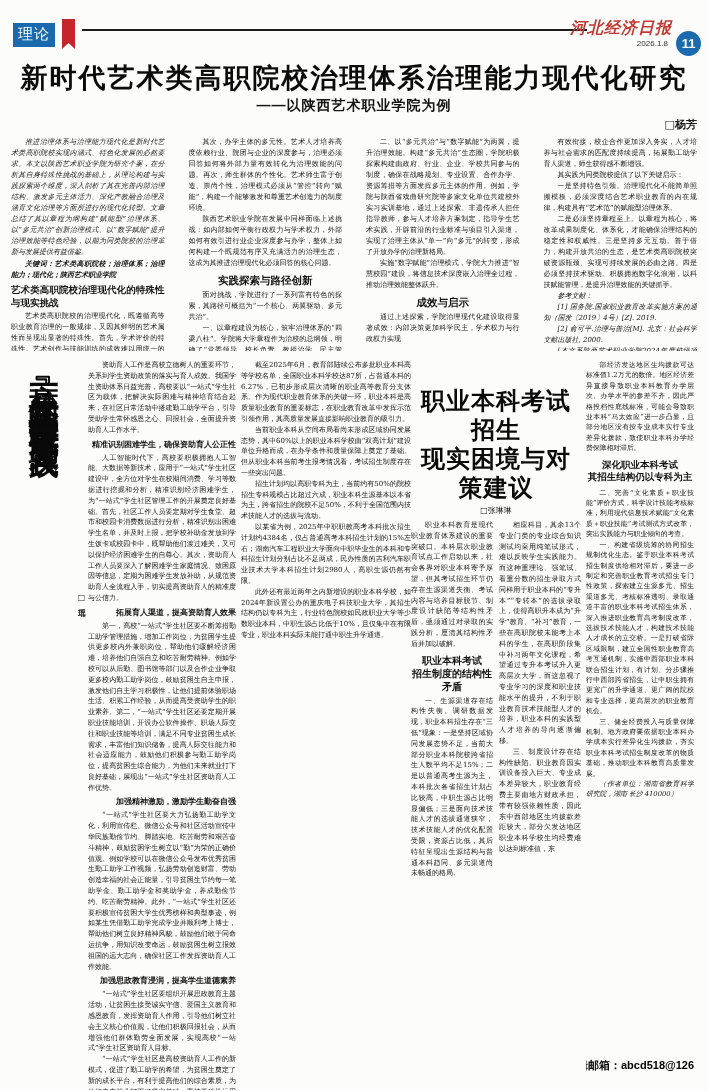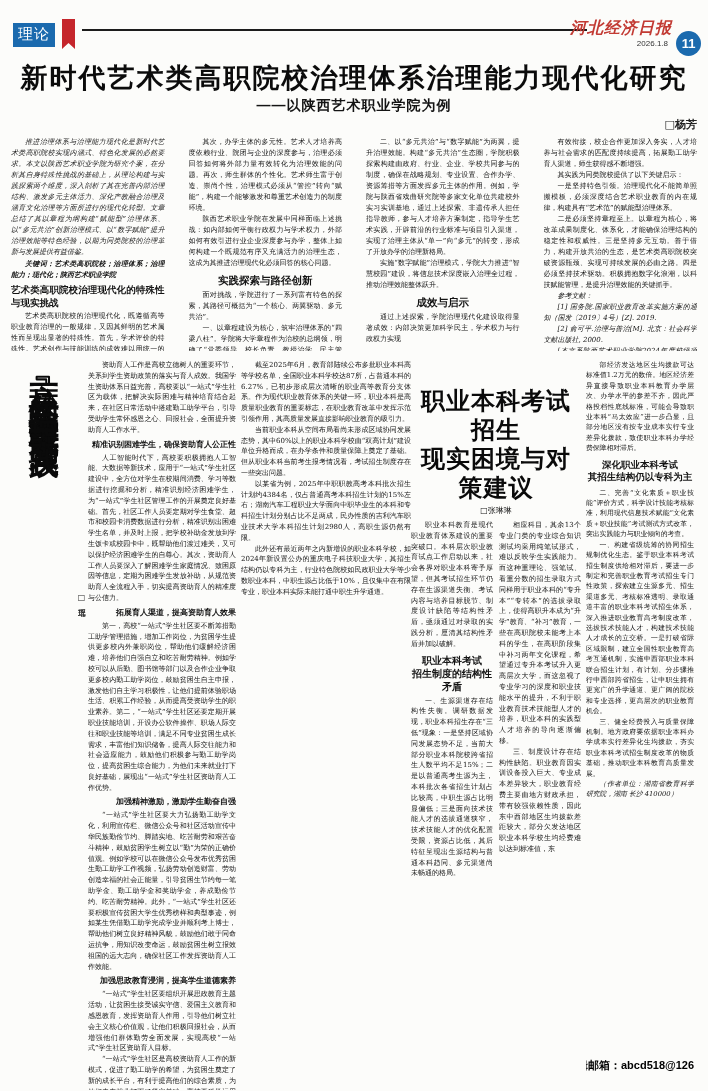--- a/index.html
+++ b/index.html
@@ -140,20 +140,21 @@
       <div class="la-sh">加强思政教育浸润，提高学生道德素养</div>
       <p>“一站式”学生社区要组织开展思政教育主题活动，让贫困生接受诚实守信、爱国主义教育和感恩教育，发挥资助育人作用，引导他们树立社会主义核心价值观，让他们积极回报社会，从而增强他们群体勤劳全面发展，实现高校“一站式”学生社区资助育人目标。</p>
       <p>“一站式”学生社区是高校资助育人工作的新模式，促进了勤工助学的希望，为贫困生奠定了新的成长平台，有利于提高他们的综合素质，为他们未来就业打下了坚实基础。高校要科学运用新技术精准识别困难学生，拓展勤工助学育人渠道，加强贫困生精神激励，全方位提高高校“一站式”学生社区资助育人工作水平。</p>
 
     </div>
 
     <div class="mid">
       <div class="mid-c1 mid-col">
         <p>截至2025年6月，教育部陆续公布多批职业本科高等学校名单，全国职业本科学校达87所，占普通本科的6.27%，已初步形成层次清晰的职业高等教育分支体系。作为现代职业教育体系的关键一环，职业本科是高质量职业教育的重要标志，在职业教育改革中发挥示范引领作用，其高质量发展直接影响职业教育的吸引力。</p>
         <p>当前职业本科从空间布局看尚未形成区域协同发展态势，其中60%以上的职业本科学校由“双高计划”建设单位升格而成，在办学条件和质量保障上奠定了基础。但从职业本科当前考生报考情况看，考试招生制度存在一些突出问题。</p>
+        <p>招生计划均以高职专科为主，当前约有50%的院校招生专科规模占比超过六成，职业本科生源基本以本省为主，跨省招生的院校不足50%，不利于全国范围内技术技能人才的选拔与流动。</p>
         <p>以某省为例，2025年中职职教高考本科批次招生计划约4384名，仅占普通高考本科招生计划的15%左右；湖南汽车工程职业大学面向中职毕业生的本科和专科招生计划分别占比不足两成，民办性质的吉利汽车职业技术大学本科招生计划2980人，高职生源仍然有限。</p>
         <p>此外还有最近两年之内新增设的职业本科学校，如2024年新设置公办的重庆电子科技职业大学，其招生结构仍以专科为主，行业特色院校如民政职业大学等少数职业本科，中职生源占比低于10%，且仅集中在有限专业，职业本科实际未能打通中职生升学通道。</p>
       </div>
       <div class="mid-right">
         <div class="mid-title">
           <span>职业本科考试招生</span><br>
           <span>现实困境与对策建议</span>
         </div>
         <div class="mid-byline">□张琳琳</div>
         <div class="mid-cols">

